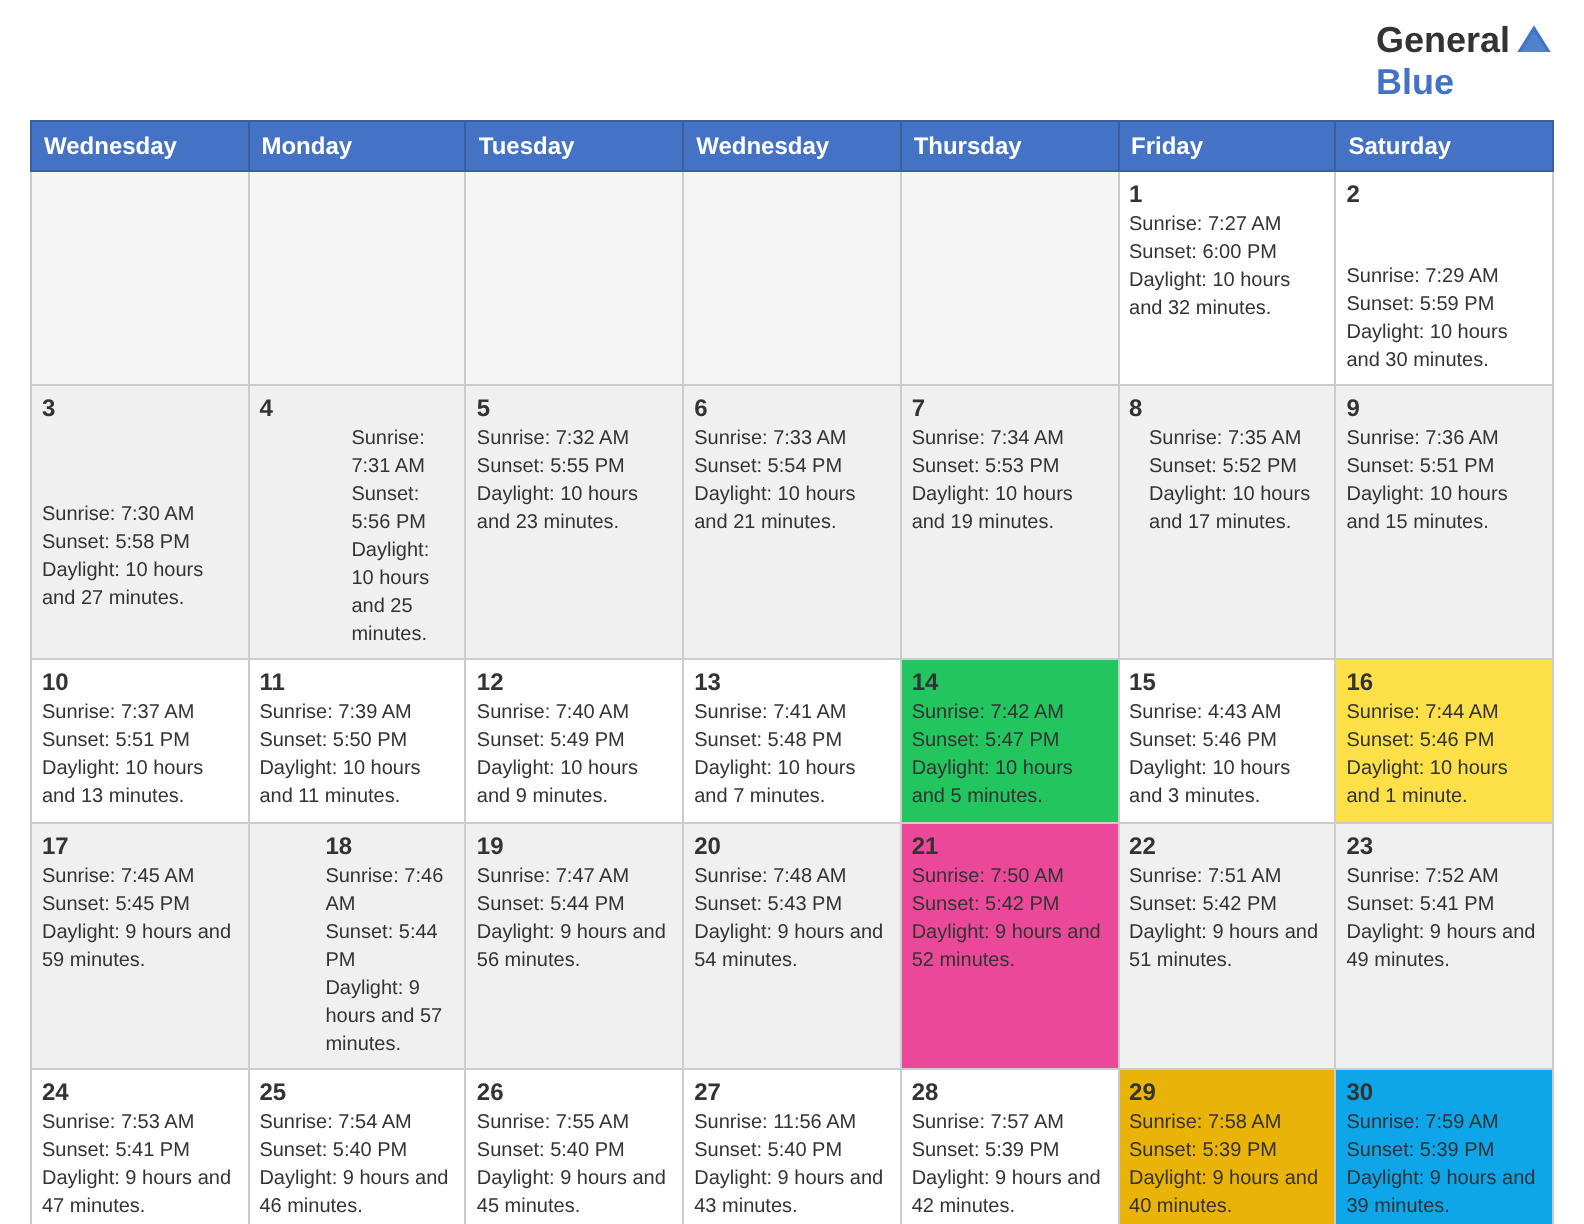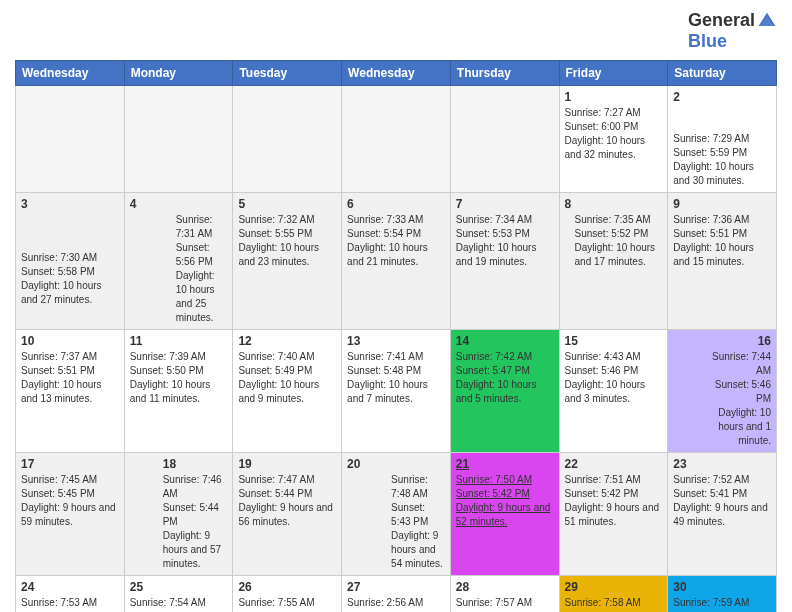--- a/index.html
+++ b/index.html
@@ -226,23 +226,23 @@
             <div class="day-info" style="white-space: pre-line;">Sunrise: 7:42 AM
 Sunset: 5:47 PM
 Daylight: 10 hours and 5 minutes.</div>
           </td>
           <td style="background: rgb(255, 255, 255);">
             <span class="day-number">15</span>
             <div class="day-info" style="white-space: pre-line;">Sunrise: 4:43 AM
 Sunset: 5:46 PM
 Daylight: 10 hours and 3 minutes.</div>
           </td>
-          <td style="background: #c4b5fd; text-align: right;">
+          <td style="background: #fde047;">
             <span class="day-number">16</span>
-            <div class="day-info" style="white-space: pre-line; margin-left: 36px;">Sunrise: 7:44 AM
+            <div class="day-info" style="white-space: pre-line;">Sunrise: 7:44 AM
 Sunset: 5:46 PM
 Daylight: 10 hours and 1 minute.</div>
           </td>
         </tr>
         <tr>
           <td style="background: rgb(240, 240, 240);">
             <span class="day-number">17</span>
             <div class="day-info" style="white-space: pre-line;">Sunrise: 7:45 AM
 Sunset: 5:45 PM
 Daylight: 9 hours and 59 minutes.</div>
@@ -254,25 +254,25 @@
 Daylight: 9 hours and 57 minutes.</div>
           </td>
           <td style="background: rgb(240, 240, 240);">
             <span class="day-number">19</span>
             <div class="day-info" style="white-space: pre-line;">Sunrise: 7:47 AM
 Sunset: 5:44 PM
 Daylight: 9 hours and 56 minutes.</div>
           </td>
           <td style="background: rgb(240, 240, 240);">
             <span class="day-number">20</span>
-            <div class="day-info" style="white-space: pre-line; margin-left: 44px;">Sunrise: 7:48 AM
+            <div class="day-info" style="white-space: pre-line;">Sunrise: 7:48 AM
 Sunset: 5:43 PM
 Daylight: 9 hours and 54 minutes.</div>
           </td>
-          <td style="background: #d946ef; text-decoration: underline;">
+          <td style="background: #ec4899;">
             <span class="day-number">21</span>
             <div class="day-info" style="white-space: pre-line;">Sunrise: 7:50 AM
 Sunset: 5:42 PM
 Daylight: 9 hours and 52 minutes.</div>
           </td>
           <td style="background: rgb(240, 240, 240);">
             <span class="day-number">22</span>
             <div class="day-info" style="white-space: pre-line;">Sunrise: 7:51 AM
 Sunset: 5:42 PM
 Daylight: 9 hours and 51 minutes.</div>
@@ -298,21 +298,21 @@
 Daylight: 9 hours and 46 minutes.</div>
           </td>
           <td style="background: rgb(255, 255, 255);">
             <span class="day-number">26</span>
             <div class="day-info" style="white-space: pre-line;">Sunrise: 7:55 AM
 Sunset: 5:40 PM
 Daylight: 9 hours and 45 minutes.</div>
           </td>
           <td style="background: rgb(255, 255, 255);">
             <span class="day-number">27</span>
-            <div class="day-info" style="white-space: pre-line;">Sunrise: 2:56 AM
+            <div class="day-info" style="white-space: pre-line;">Sunrise: 11:56 AM
 Sunset: 5:40 PM
 Daylight: 9 hours and 43 minutes.</div>
           </td>
           <td style="background: rgb(255, 255, 255);">
             <span class="day-number">28</span>
             <div class="day-info" style="white-space: pre-line;">Sunrise: 7:57 AM
 Sunset: 5:39 PM
 Daylight: 9 hours and 42 minutes.</div>
           </td>
           <td style="background: #eab308; margin-top: 36px;">

